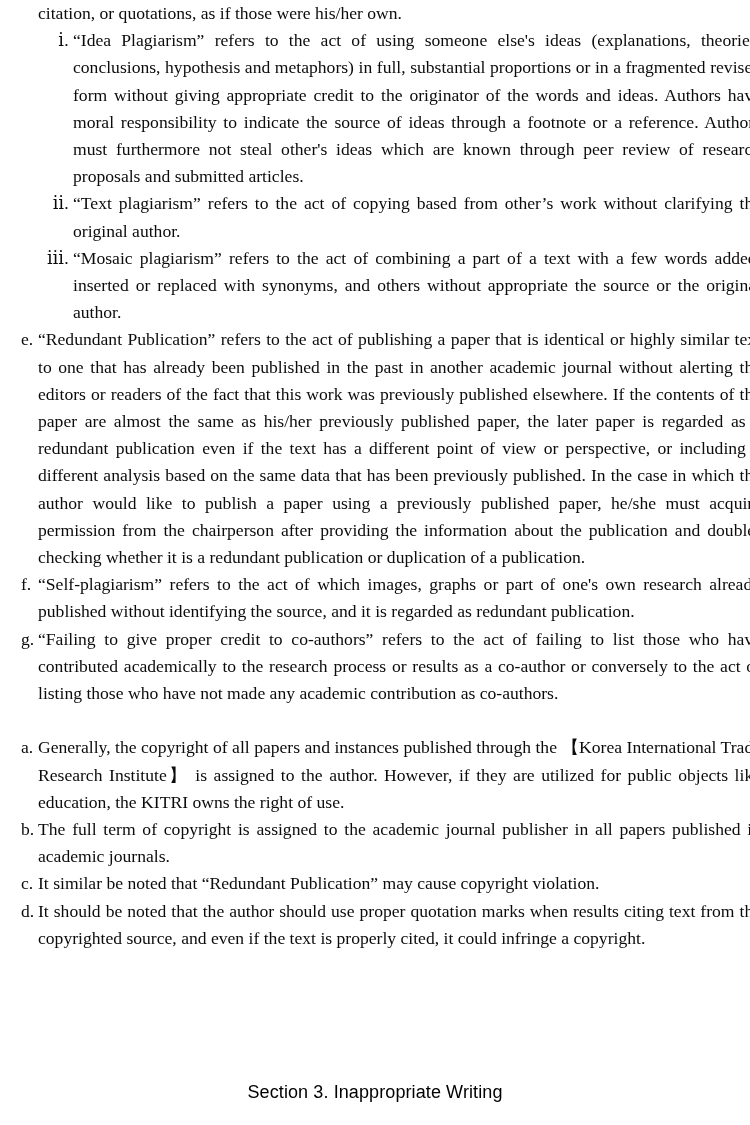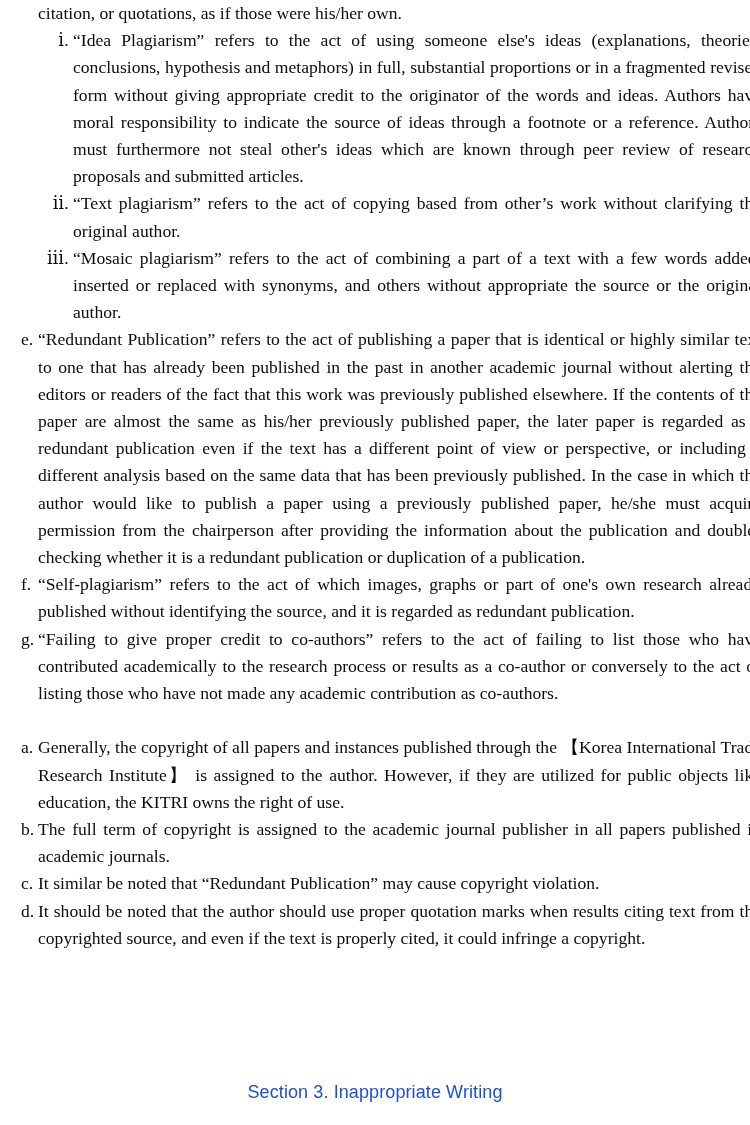--- a/index.html
+++ b/index.html
@@ -184,16 +184,16 @@
     </div>
 
     <div class="li li-alpha">
       <span class="marker">d.</span>
       <span class="txt last-flush">It should be noted that the author should use proper quotation marks when results citing text from the copyrighted source, and even if the text is properly cited, it could infringe a copyright.</span>
     </div>
 
   </div>
 
   <div class="section-footer">
-    <span class="section-title" style="color: #1d4ed8;">Section 3. Inappropriate Writing</span>
+    <span class="section-title" style="color: #000000;">Section 3. Inappropriate Writing</span>
   </div>
 
 </div>
 
 </body></html>

